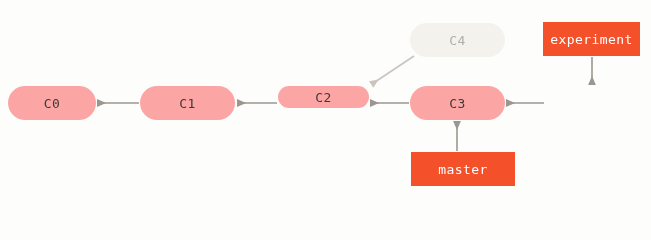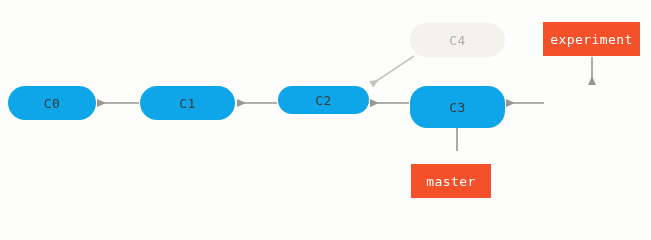--- a/index.html
+++ b/index.html
@@ -23,21 +23,21 @@
   .edges {
     position: absolute;
     left: 0;
     top: 0;
     width: 651px;
     height: 201px;
   }
   .node {
     position: absolute;
     box-sizing: border-box;
-    background: #0ea5e9;
+    background: #fca5a5;
     border-radius: 17px;
     display: flex;
     align-items: center;
     justify-content: center;
     color: #3f3a35;
     font-family: "DejaVu Sans Mono", "Liberation Mono", monospace;
     font-size: 13px;
     letter-spacing: 0.5px;
     z-index: 2;
   }
@@ -105,34 +105,34 @@
   </svg>
 
   <div class="node" style="left:8px;  top:86px;  width:88px;  height:34px;">
     <span>C0</span>
   </div>
 
   <div class="node" style="left:140px; top:86px;  width:95px;  height:34px;justify-content:center;">
     <span>C1</span>
   </div>
 
-  <div class="node" style="left:278px; top:86px;  width:91px;  height:28px;">
+  <div class="node" style="left:278px; top:86px;  width:91px;  height:22px;">
     <span>C2</span>
   </div>
 
   <div class="node faded" style="left:410px; top:23px;  width:95px;  height:34px;">
     <span>C4</span>
   </div>
 
-  <div class="node" style="left:410px; top:86px;  width:95px;  height:42px;">
+  <div class="node" style="left:410px; top:86px;  width:95px;  height:34px;">
     <span>C3</span>
   </div>
 
 
   <div class="label" style="left:543px; top:22px;  width:97px;  height:34px;">
     <span>experiment</span>
   </div>
 
-  <div class="label" style="left:411px; top:164px; width:80px;  height:34px;">
+  <div class="label" style="left:411px; top:152px; width:104px;  height:34px;">
     <span>master</span>
   </div>
 
 </div>
 
 </body></html>

